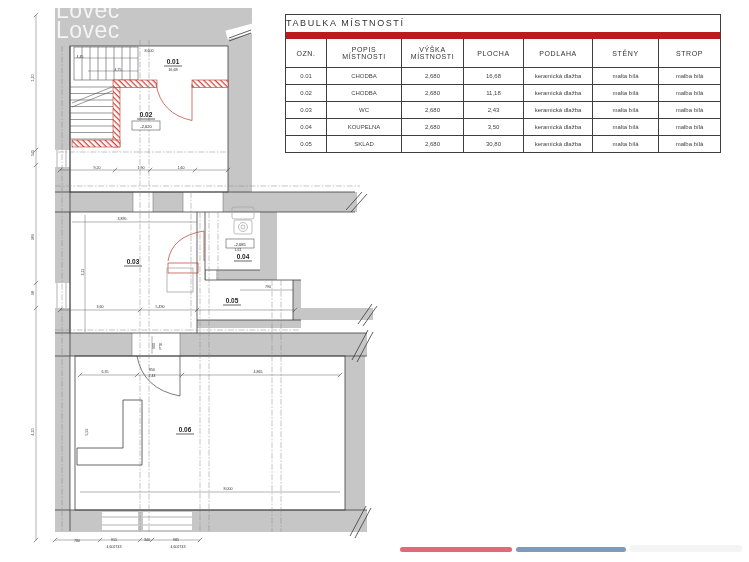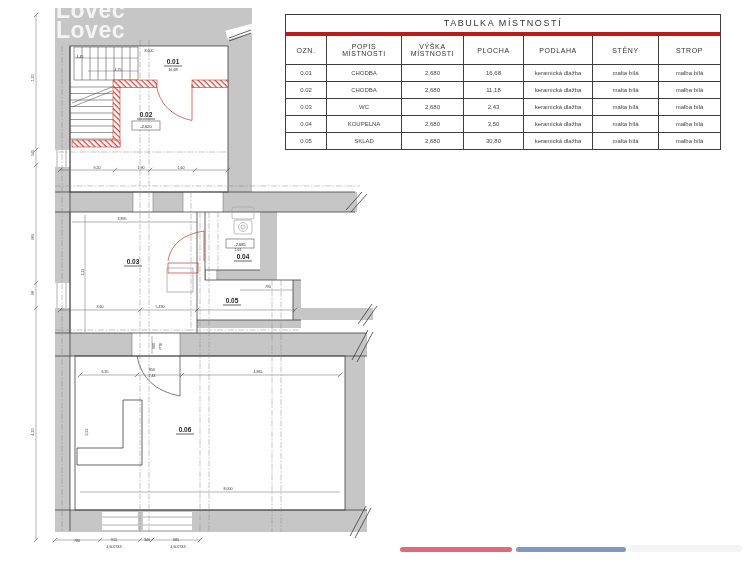--- a/index.html
+++ b/index.html
@@ -7,26 +7,26 @@
        font-family:"Liberation Sans",sans-serif;}
   
   #plan{position:absolute;left:0;top:0;z-index:1}
   #plan text{font-family:"Liberation Sans",sans-serif}
   .rl{font-size:6.5px;font-weight:bold;fill:#1d1d1d;text-anchor:middle}
   .rs{font-size:3.8px;fill:#333;text-anchor:middle}
   .dm{font-size:3.6px;fill:#2f2f2f;text-anchor:middle}
   .eb{font-size:4px;fill:#222;text-anchor:middle}
   
   .wm{position:absolute;left:56px;top:1px;z-index:5;color:rgba(255,255,255,.8);
-      font-weight:700;font-size:23px;line-height:19.5px;letter-spacing:.5px;pointer-events:none}
+      font-weight:400;font-size:23px;line-height:19.5px;letter-spacing:.5px;pointer-events:none}
   
   .tbl{position:absolute;left:285px;top:14px;width:434px;z-index:4;background:#fff;
        border:1px solid #3e3e3e;color:#333}
-  .tbl-title{height:17px;line-height:17px;text-align:center;font-size:9px;
-       letter-spacing:1.6px;border-bottom:4px solid #b91c1c;white-space:nowrap}
+  .tbl-title{height:17px;line-height:17px;text-align:left;font-size:9px;
+       letter-spacing:1.6px;border-bottom:7px solid #b91c1c;white-space:nowrap}
   .hrow,.drow{display:grid;grid-template-columns:40px 75px 62px 60px 69px 66px 62px}
   .hrow{height:28px}
   .hcell{display:flex;align-items:center;justify-content:center;text-align:center;
        font-size:7px;letter-spacing:.6px;border-left:1px solid #3e3e3e;padding:0 3px}
   .hcell:first-child,.dcell:first-child{border-left:none}
   .drow{height:16px;border-top:1px solid #3e3e3e}
   .dcell{display:flex;align-items:center;justify-content:center;font-size:6px;color:#444;
        border-left:1px solid #3e3e3e;overflow:hidden;white-space:nowrap}
   
   .bar{position:absolute;height:5px;border-radius:2.5px;top:547px;z-index:6}

